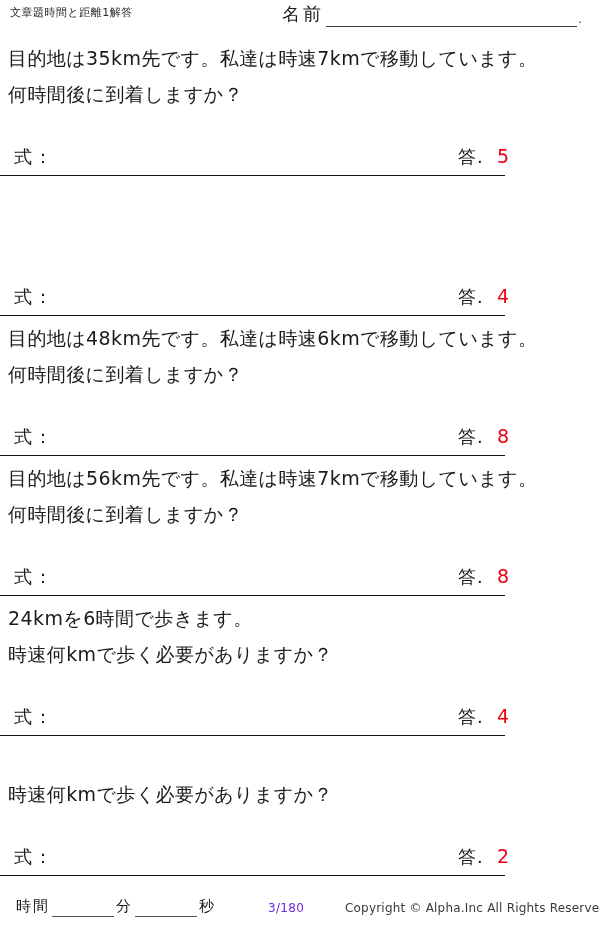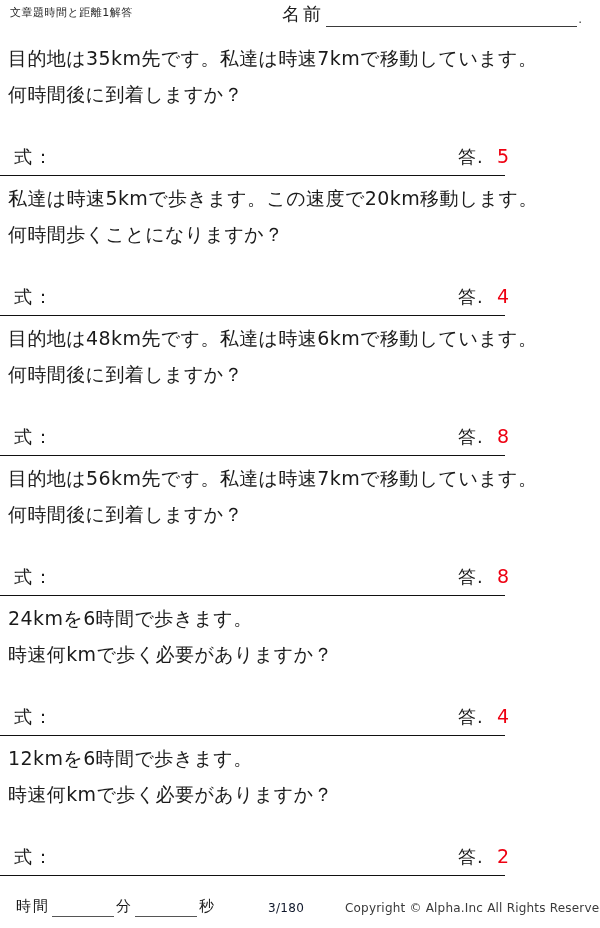--- a/index.html
+++ b/index.html
@@ -149,21 +149,21 @@
     width: 62px;
     border-bottom: 1.3px solid #555555;
     height: 20px;
     margin: 0 2px;
   }
   .page-num {
     position: absolute;
     left: 268px;
     top: 11px;
     font-size: 12px;
-    color: #0f172a;
+    color: #6d28d9;
     letter-spacing: 0.3px;
   }
   .copyright {
     position: absolute;
     left: 345px;
     top: 11px;
     font-size: 12px;
     color: #3a3a3a;
     letter-spacing: 0.2px;
     white-space: nowrap;
@@ -190,22 +190,20 @@
       <div class="q-line q-line-1">目的地は35km先です。私達は時速7kmで移動しています。</div>
       <div class="q-line q-line-2">何時間後に到着しますか？</div>
       <div class="answer-row">
         <span class="shiki-label">式：</span>
         <span class="kotae-label">答.</span>
         <span class="answer-value">5</span>
       </div>
     </div>
 
     <div class="problem">
-      <div class="q-line q-line-1">私達は時速5kmで歩きます。この速度で20km移動します。</div>
-      <div class="q-line q-line-2">何時間歩くことになりますか？</div>
       <div class="answer-row">
         <span class="shiki-label">式：</span>
         <span class="kotae-label">答.</span>
         <span class="answer-value">4</span>
       </div>
     </div>
 
     <div class="problem">
       <div class="q-line q-line-1">目的地は48km先です。私達は時速6kmで移動しています。</div>
       <div class="q-line q-line-2">何時間後に到着しますか？</div>
@@ -230,21 +228,20 @@
       <div class="q-line q-line-1">24kmを6時間で歩きます。</div>
       <div class="q-line q-line-2">時速何kmで歩く必要がありますか？</div>
       <div class="answer-row">
         <span class="shiki-label">式：</span>
         <span class="kotae-label">答.</span>
         <span class="answer-value">4</span>
       </div>
     </div>
 
     <div class="problem">
-      <div class="q-line q-line-1">12kmを6時間で歩きます。</div>
       <div class="q-line q-line-2">時速何kmで歩く必要がありますか？</div>
       <div class="answer-row">
         <span class="shiki-label">式：</span>
         <span class="kotae-label">答.</span>
         <span class="answer-value">2</span>
       </div>
     </div>
 
   </div>
 

